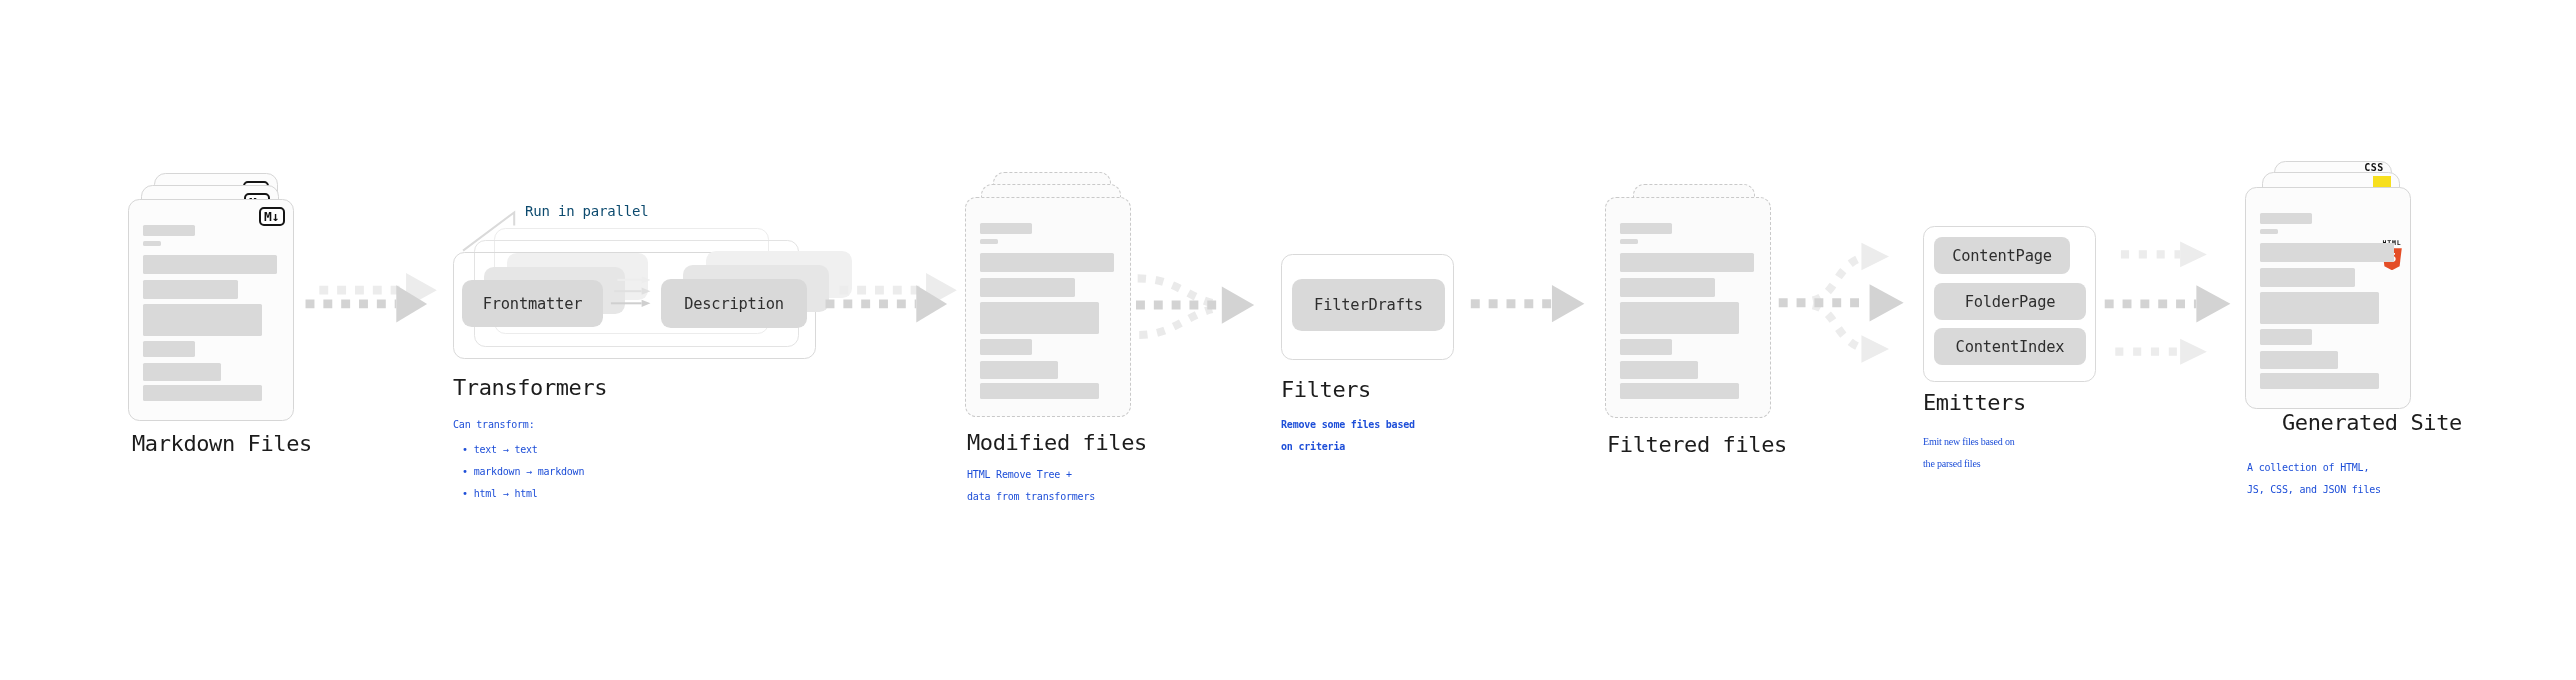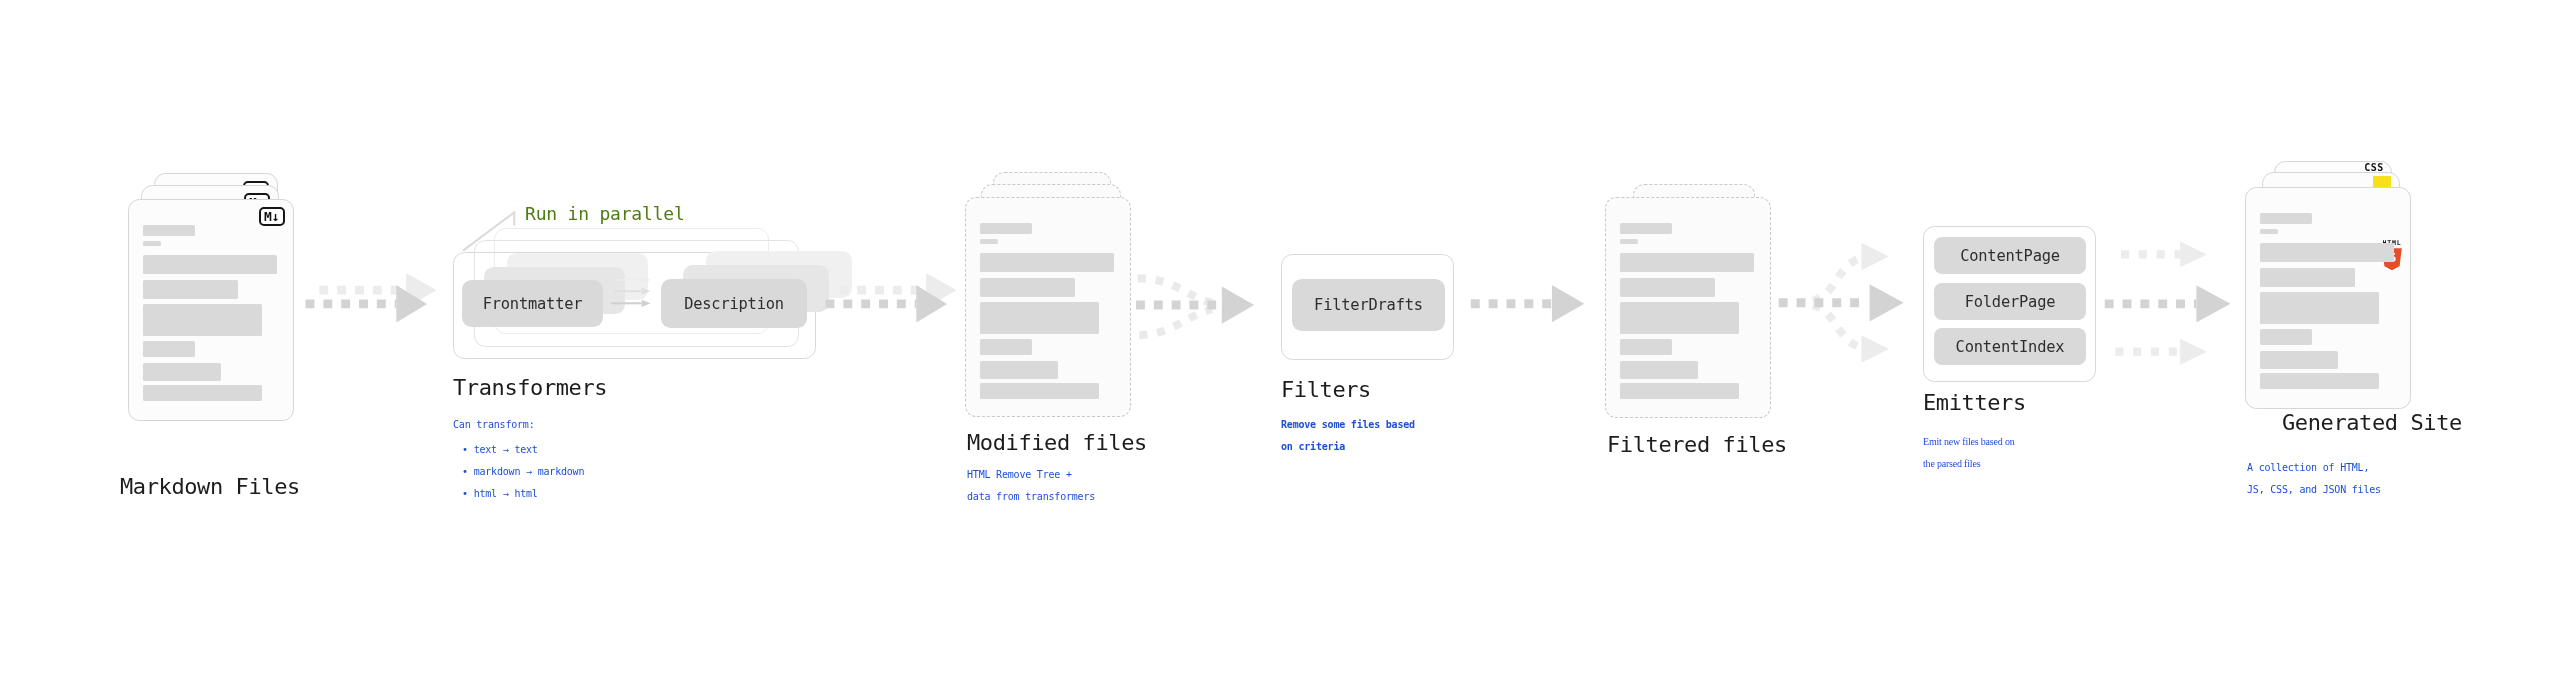--- a/index.html
+++ b/index.html
@@ -9,21 +9,21 @@
   .card.dashed{border:1.6px dashed #c9c9c9;background:#fbfbfb;}
   .bar{position:absolute;left:14px;background:#d9d9d9;border-radius:1.6px;}
   .stage-label{position:absolute;font-size:22px;letter-spacing:-0.4px;color:#1c1c1c;white-space:nowrap;}
   .stage-desc{position:absolute;font-size:10px;letter-spacing:-0.2px;line-height:22px;color:#1d4ed8;white-space:pre;}
   .frame{position:absolute;border-radius:11.4px;box-sizing:border-box;}
   .pill{position:absolute;background:#d9d9d9;border-radius:9.8px;display:flex;align-items:center;justify-content:center;
         font-size:15.4px;letter-spacing:-0.2px;color:#2e2e2e;white-space:nowrap;}
   .ghost-pill{position:absolute;border-radius:9.8px;}
   .md-badge{position:absolute;top:6.5px;right:8.1px;border:2.4px solid #151515;border-radius:4.9px;background:#ffffff;
             font-weight:bold;font-size:13px;line-height:15.4px;padding:0 3.3px;color:#111;}
-  .note-text{position:absolute;font-size:18px;letter-spacing:-0.2px;color:#4d7c0f;white-space:nowrap;}
+  .note-text{position:absolute;font-size:14px;letter-spacing:-0.2px;color:#0c4a6e;white-space:nowrap;}
   .svgabs{position:absolute;}
   .html5-badge{position:absolute;top:4.1px;right:6.5px;width:23px;text-align:center;margin-top:48px;}
   .html5-word{font-size:6.5px;font-weight:bold;letter-spacing:0.8px;color:#111;line-height:7.3px;}
   .html5-shield{width:19.5px;height:22px;margin:0.8px auto 0;background:#e44d26;
                 clip-path:polygon(0 0,100% 0,89% 82%,50% 100%,11% 82%);
                 color:#fff;font-weight:bold;font-size:13px;line-height:19.5px;text-align:center;
                 font-family:"DejaVu Sans","Liberation Sans",sans-serif;}
   .css-badge{position:absolute;top:2.4px;right:7.3px;width:19.5px;text-align:center;}
   .css-word{font-size:10px;font-weight:bold;color:#111;line-height:7.3px;letter-spacing:0.4px;}
   .css-bar{height:2.4px;background:#2965f1;margin-top:0.8px;}
@@ -45,21 +45,21 @@
       <div class="md-badge">M↓</div>
     <div class="bar" style="top: 25px; width: 52px; height: 10.6px;"></div>
         <div class="bar" style="top: 41px; width: 18px; height: 4.9px;"></div>
         <div class="bar" style="top: 55px; width: 134px; height: 18.7px;"></div>
         <div class="bar" style="top: 80px; width: 95px; height: 18.7px;"></div>
         <div class="bar" style="top: 104px; width: 119px; height: 32px;"></div>
         <div class="bar" style="top: 141px; width: 52px; height: 16.3px;"></div>
         <div class="bar" style="top: 163px; width: 78px; height: 18px;"></div>
         <div class="bar" style="top: 185px; width: 119px; height: 16.3px;"></div>
       </div>
-    <div class="stage-label" style="left:120px;top:431px;margin-top:43px;">Markdown Files</div>
+    <div class="stage-label" style="left:132px;top:431px;">Markdown Files</div>
   </div>
 
   <svg class="svgabs" style="left:299px;top:265px;" width="146" height="77" viewBox="0 0 180 95">
     <line x1="25" y1="31" x2="132" y2="31" stroke="#ececec" stroke-width="11" stroke-dasharray="11 11"></line>
     <polygon points="132,10 170,31 132,52" fill="#ececec"></polygon>
     <line x1="8" y1="48" x2="120" y2="48" stroke="#d3d3d3" stroke-width="11" stroke-dasharray="11 11"></line>
     <polygon points="120,25 158,48 120,71" fill="#d3d3d3"></polygon>
   </svg>
 
   <div>
@@ -160,21 +160,21 @@
     <path d="M 72,88 C 100,82 100,48 130,36" fill="none" stroke="#ececec" stroke-width="10" stroke-dasharray="10 12"></path>
     <polygon points="132,17 166,34 132,51" fill="#ececec"></polygon>
     <path d="M 72,94 C 100,100 100,134 130,146" fill="none" stroke="#ececec" stroke-width="10" stroke-dasharray="10 12"></path>
     <polygon points="132,131 166,148 132,165" fill="#ececec"></polygon>
     <line x1="30" y1="91" x2="140" y2="91" stroke="#d3d3d3" stroke-width="11" stroke-dasharray="11 11"></line>
     <polygon points="142,68 184,91 142,114" fill="#d3d3d3"></polygon>
   </svg>
 
   <div>
     <div class="frame" style="left:1923px;top:226px;width:173px;height:156px;border:1.6px solid #d9d9d9;background:#ffffff;"></div>
-    <div class="pill" style="left:1934px;top:237px;width:152px;height:37px;border-radius:8.1px;">ContentPage</div>
+    <div class="pill" style="left:1934px;top:237px;width:136px;height:37px;border-radius:8.1px;">ContentPage</div>
     <div class="pill" style="left:1934px;top:283px;width:152px;height:37px;border-radius:8.1px;">FolderPage</div>
     <div class="pill" style="left:1934px;top:328px;width:152px;height:37px;border-radius:8.1px;">ContentIndex</div>
     <div class="stage-label" style="left:1923px;top:390px;">Emitters</div>
     <div class="stage-desc" style="left:1923px;top:431px;font-family:Liberation Serif, serif;">Emit new files based on
 the parsed files</div>
   </div>
 
   <svg class="svgabs" style="left:2095px;top:234px;" width="150" height="134" viewBox="0 0 185 165">
     <line x1="32" y1="25" x2="105" y2="25" stroke="#ececec" stroke-width="10" stroke-dasharray="10 12"></line>
     <polygon points="105,9 138,25 105,41" fill="#ececec"></polygon>

